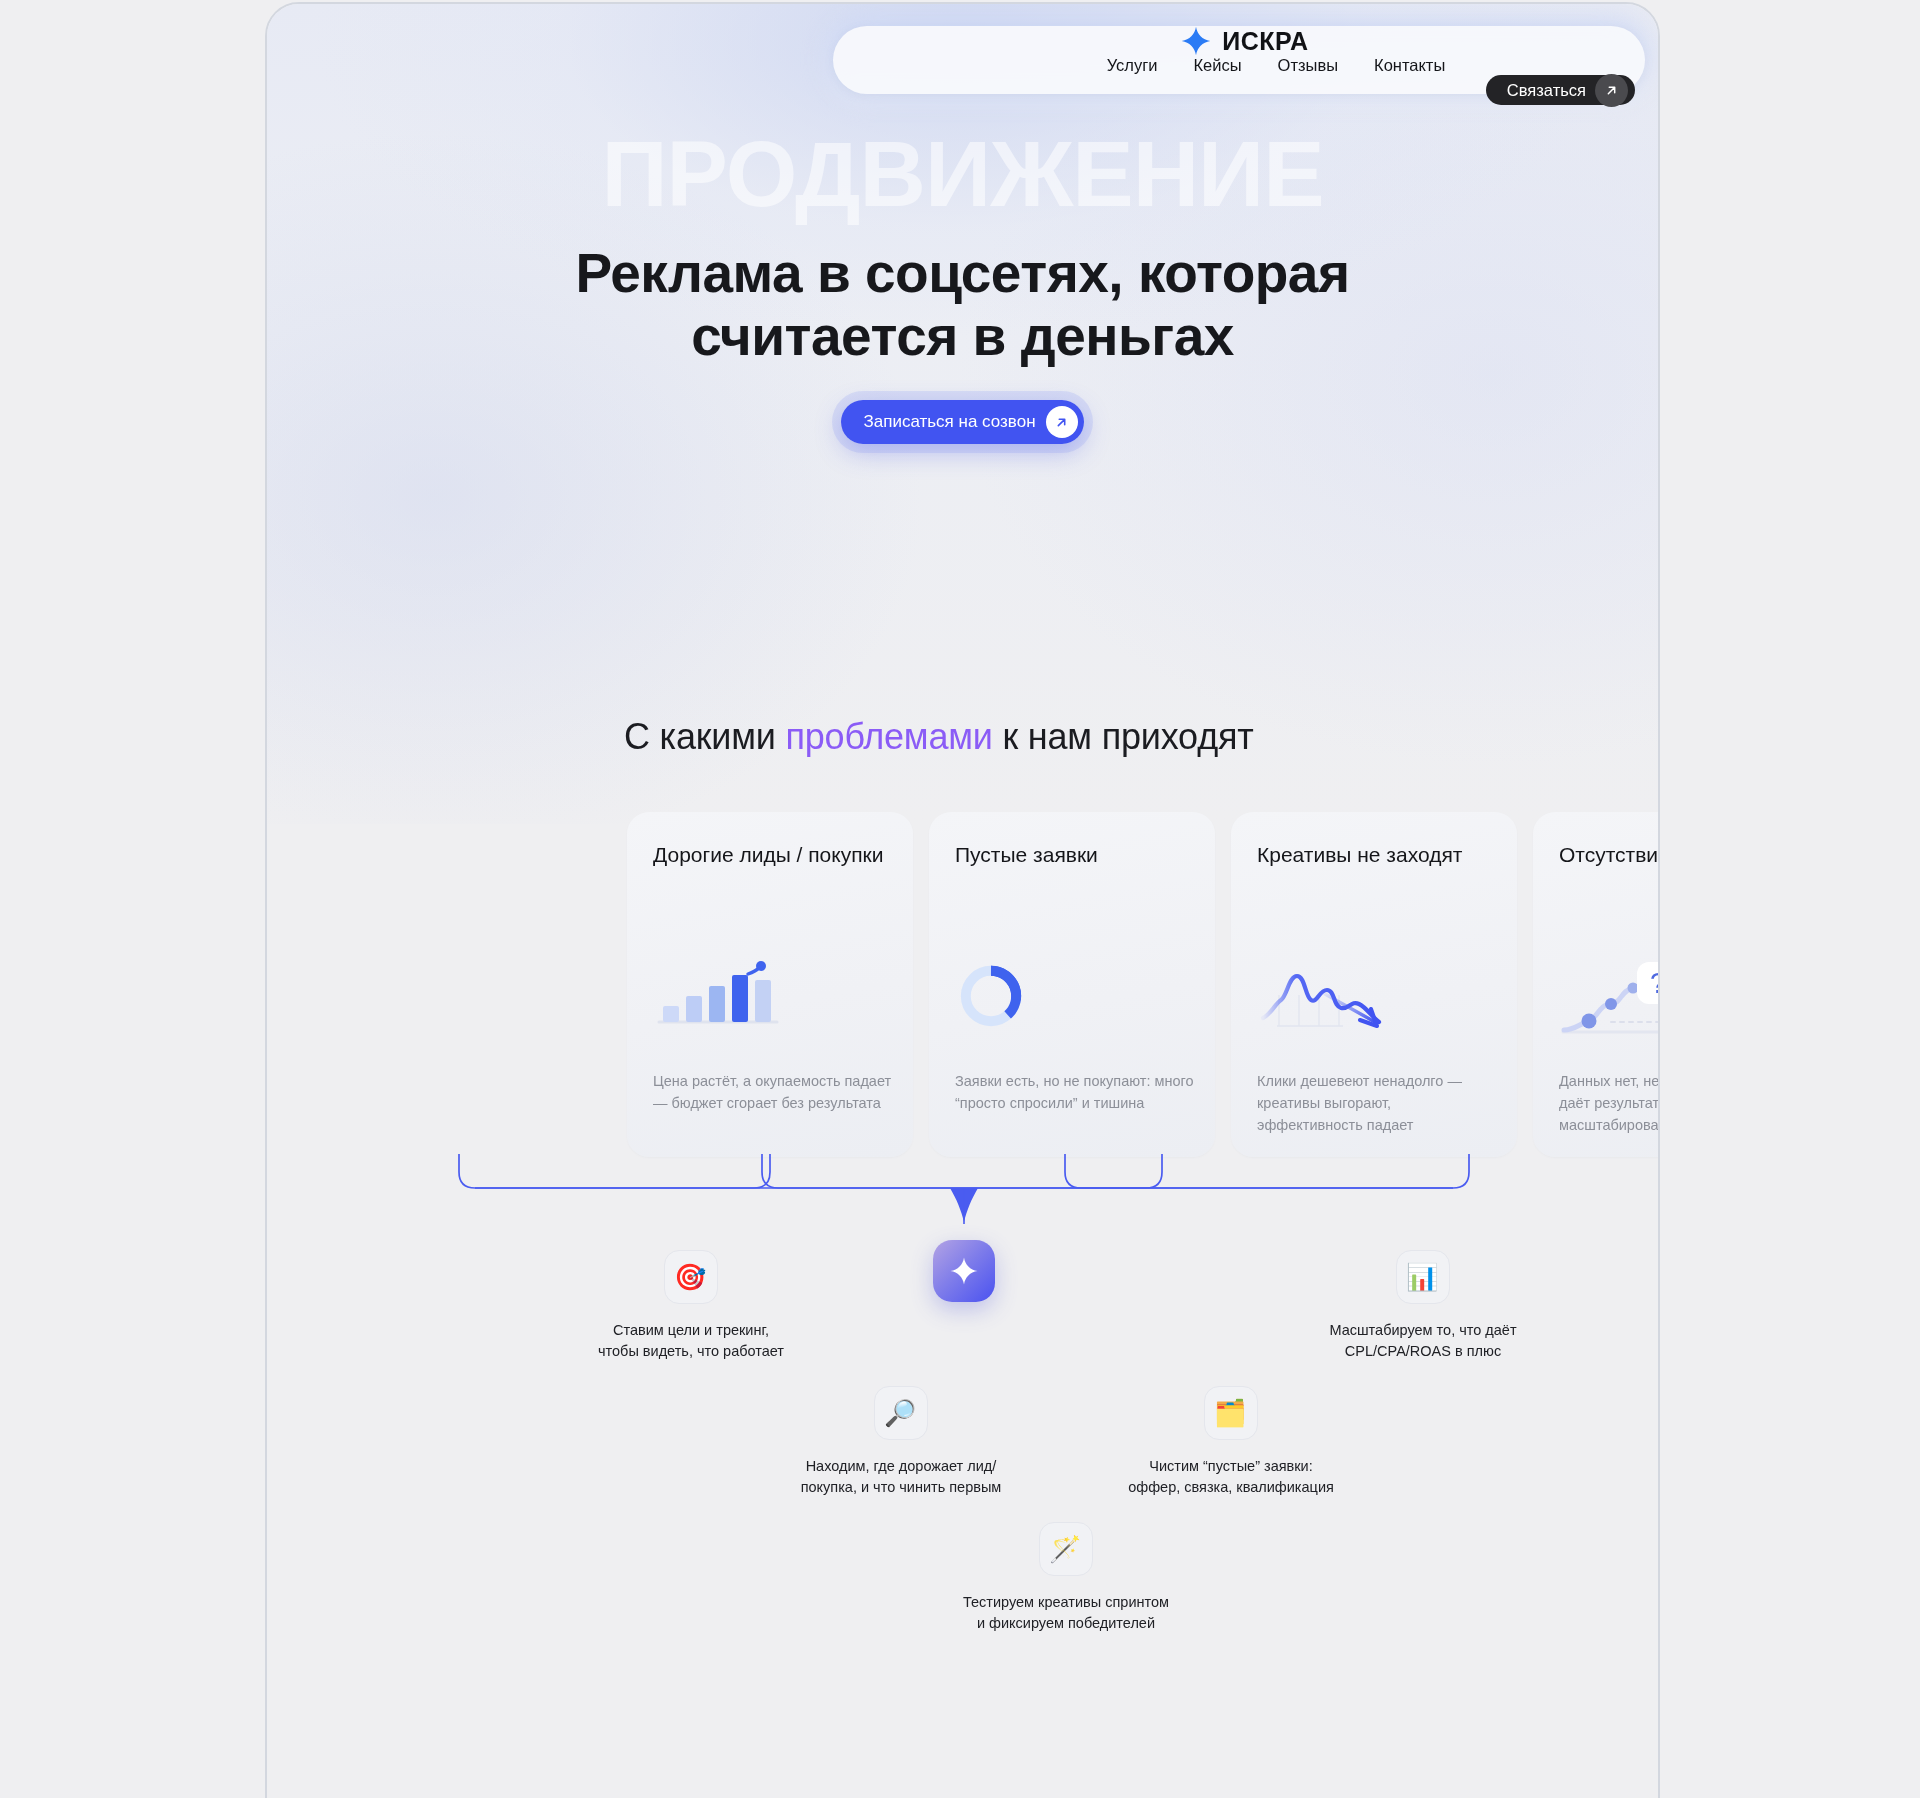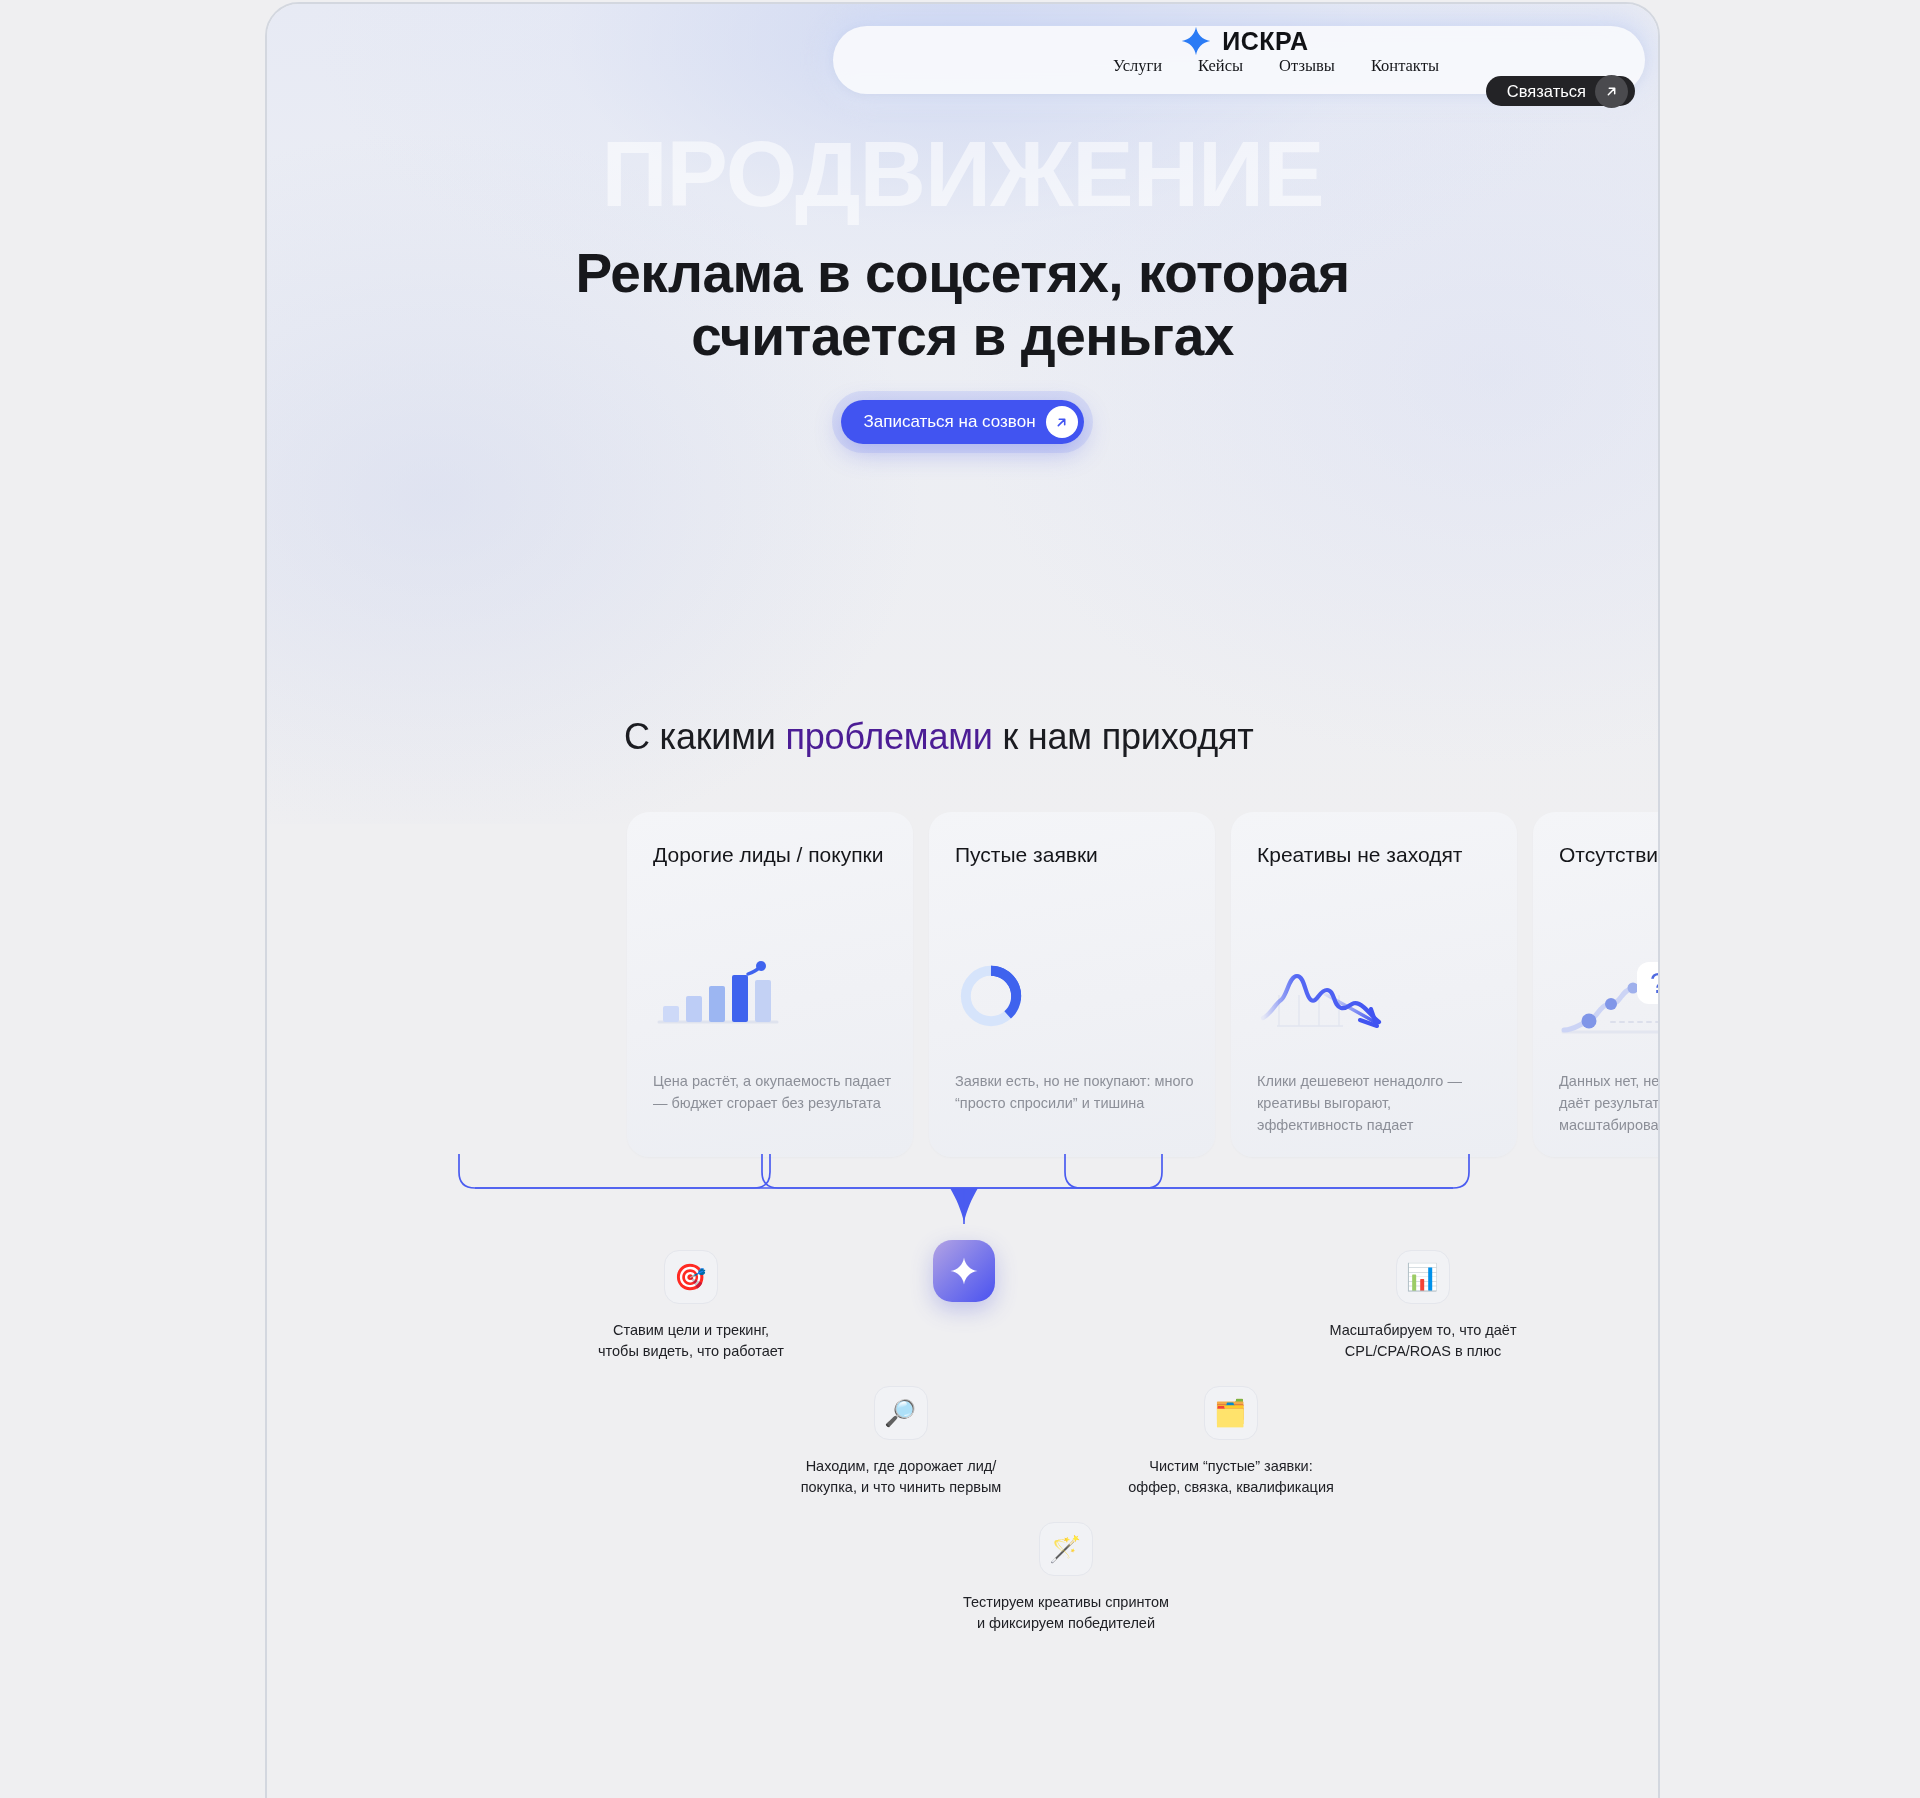--- a/index.html
+++ b/index.html
@@ -45,21 +45,21 @@
     position: absolute; left: 566px; top: 22px; width: 812px; height: 68px;
     background: rgba(248,249,252,.94); border-radius: 34px;
     display: flex; align-items: center; padding: 0 10px 0 22px;
     box-shadow: 0 2px 10px rgba(120,135,180,.10);
     flex-direction: column;
   }
   .brand { display: flex; align-items: center; gap: 11px; }
   .spark-logo { width: 30px; height: 30px; display: block; }
   .brand-name { font-size: 25px; font-weight: 800; color: #111216; letter-spacing: .5px; }
   .nav-links { display: flex; align-items: center; gap: 36px; margin-left: 62px; }
-  .nav-link { font-size: 16.5px; color: #15161a; white-space: nowrap; cursor: pointer; font-family: Liberation Serif, serif; }
+  .nav-link { font-size: 16.5px; color: #15161a; white-space: nowrap; cursor: pointer; }
   .nav-cta {
     margin-left: auto; display: flex; align-items: center; gap: 9px;
     background: #232326; color: #fff; border-radius: 30px;
     height: 30px; padding: 0 7px 0 21px; cursor: pointer;
   }
   .nav-cta-label { font-size: 16.5px; white-space: nowrap; }
   .nav-cta-circle {
     width: 33px; height: 33px; border-radius: 50%;
     background: #4a4a4e; display: flex; align-items: center; justify-content: center;
   }
@@ -85,21 +85,21 @@
   .hero-cta-circle {
     width: 32px; height: 32px; border-radius: 50%; background: #fff;
     display: flex; align-items: center; justify-content: center;
   }
 
   
   .section-title {
     position: absolute; left: 357px; top: 712px;
     font-size: 36px; font-weight: 500; color: #1b1c21; letter-spacing: -.2px;
   }
-  .section-title .hl { color: #4c1d95; }
+  .section-title .hl { color: #8b5cf6; }
 
   .cards { position: absolute; left: 360px; top: 808px; display: flex; gap: 16px; }
   .card {
     width: 286px; height: 345px; border-radius: 22px;
     background: linear-gradient(170deg,#f4f5f8 0%, #f0f1f5 55%, #eceef3 100%);
     padding: 30px 26px 0 26px; position: relative;
     box-shadow: 0 1px 2px rgba(120,130,160,.05);
   }
   .card-title { font-size: 21px; line-height: 1.28; color: #15161a; font-weight: 400; }
   .card-art { position: absolute; left: 26px; top: 148px; width: 234px; height: 90px; }

